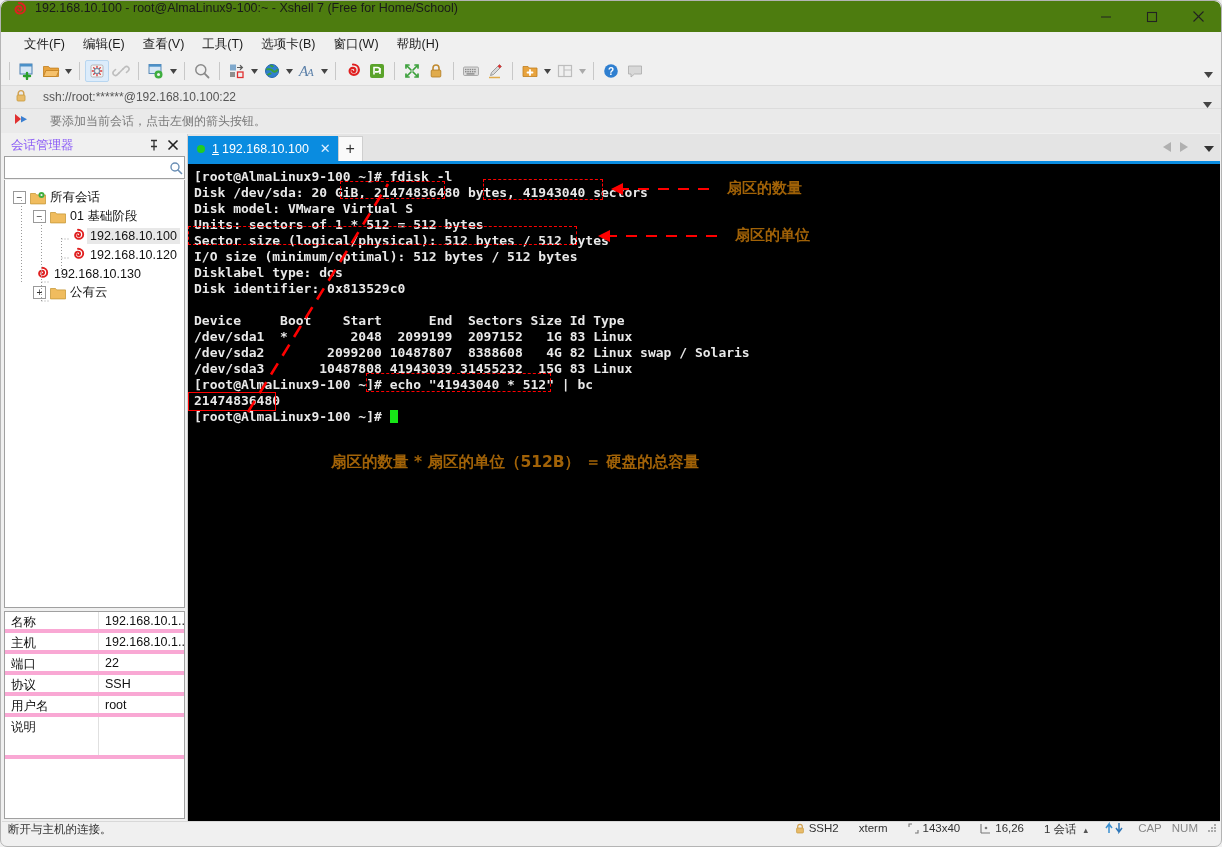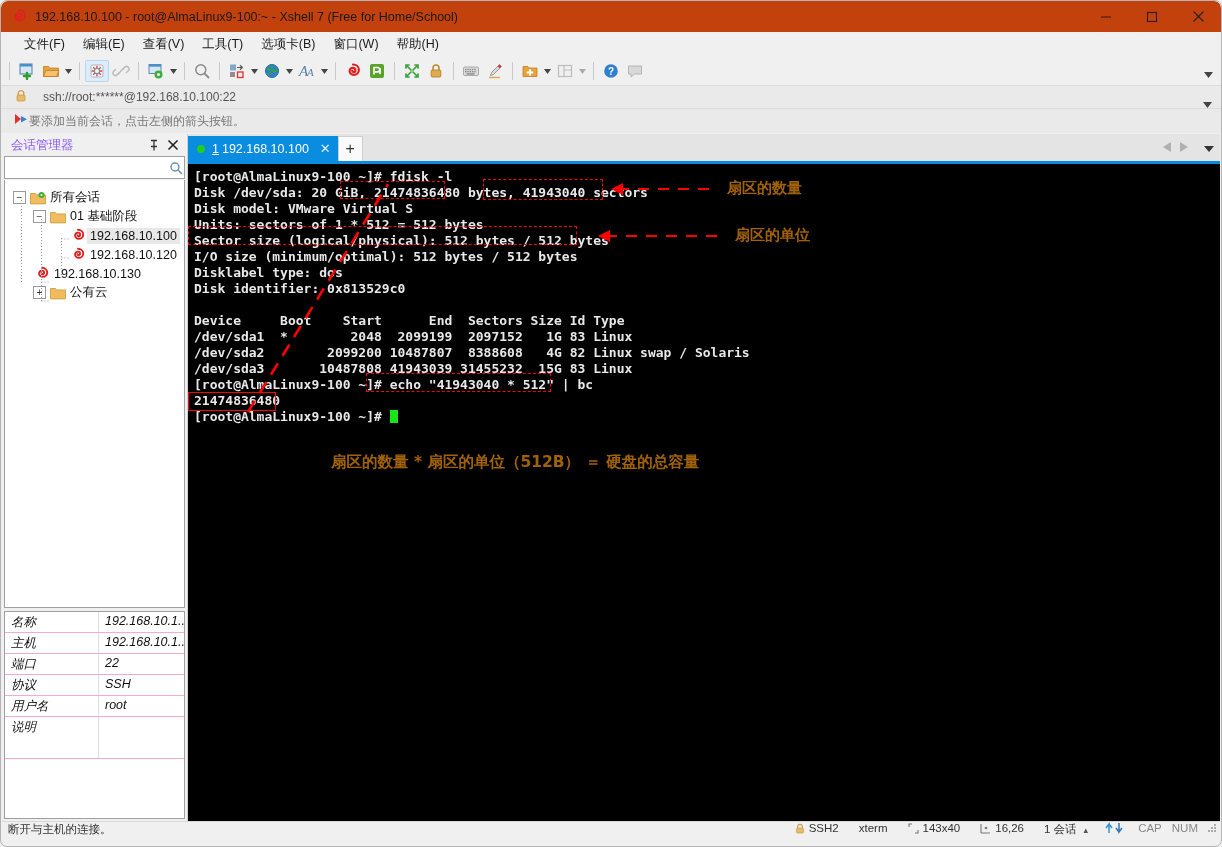--- a/index.html
+++ b/index.html
@@ -15,22 +15,22 @@
     width: 1222px; height: 847px;
     background: #f0f0f0;
     border: 1px solid #b4b4b4;
     border-radius: 7px;
     overflow: hidden;
   }
 
   
   .titlebar {
     height: 31px;
-    background: #c2410c;
-    display: flex; align-items: center;
+    background: #4d7c0f;
+    display: flex; align-items: flex-start;
     position: relative;
     border-top-left-radius: 7px;
     border-top-right-radius: 7px;
   }
   .title-icon {
     width: 18px; height: 18px;
     margin-left: 9px; margin-right: 7px;
     flex: 0 0 auto;
   }
   .title-text {
@@ -93,21 +93,21 @@
   .addr-text { font-size: 12px; color: #555; margin-left: 16px; }
   .addr-caret { position: absolute; right: 9px; top: 8px; }
 
   
   .hintbar {
     height: 24px;
     background: #eaeaea;
     display: flex; align-items: center;
     padding-left: 13px;
   }
-  .hint-text { font-size: 12px; color: #787878; margin-left: 0; }
+  .hint-text { font-size: 12px; color: #787878; margin-left: 21px; }
 
   
   .bodywrap {
     position: absolute;
     left: 1px; right: 1px;
     top: 133px; bottom: 25px;
     display: flex;
     background: #f0f0f0;
   }
 
@@ -170,21 +170,21 @@
   .dots { position:absolute; }
 
   .proptable {
     height: 208px;
     margin: 3px 2px 2px 2px;
     border: 1px solid #a0a0a0;
     background: #fff;
     font-size: 12.5px;
     overflow: hidden;
   }
-  .prow { display: flex; height: 21px; border-bottom: 1px solid #f9a8d4; font-style: italic; }
+  .prow { display: flex; height: 21px; border-bottom: 4px solid #f9a8d4; }
   .pk { width: 94px; padding: 2px 0 0 6px; border-right: 1px solid #e0e0e0; color: #111; }
   .pv { flex: 1; padding: 2px 0 0 6px; color: #111; overflow: hidden; white-space: nowrap; }
 
   
   .rightpanel {
     flex: 1;
     display: flex; flex-direction: column;
     background: #e6e6e6;
     position: relative;
   }

